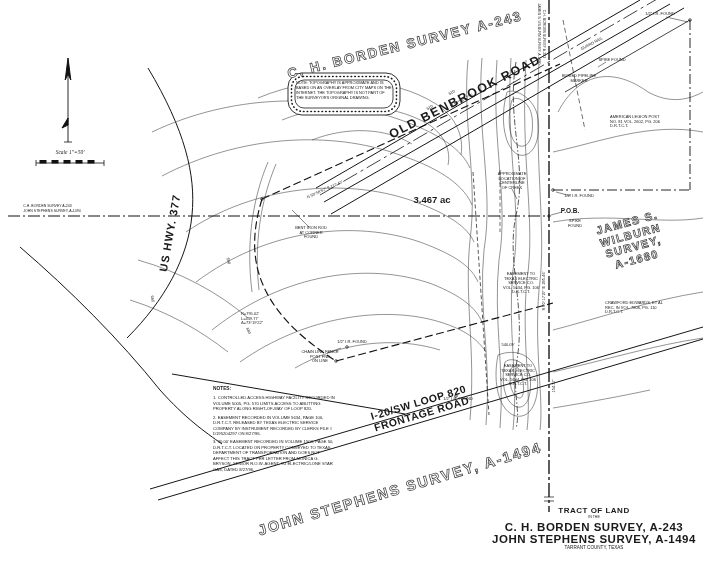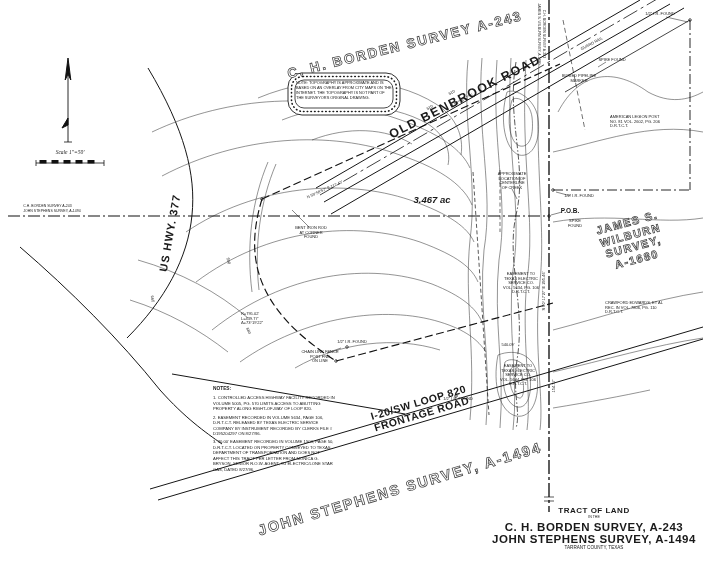--- a/index.html
+++ b/index.html
@@ -146,21 +146,21 @@
   <div class="lbl hollow" style="left:405px;top:45px;font-size:13.5px;letter-spacing:2px;transform:translate(-50%,-50%) rotate(-14deg);">C. H. BORDEN SURVEY A-243</div>
   <div class="lbl hollow pre" style="left:632px;top:241px;font-size:11px;letter-spacing:1.5px;transform:translate(-50%,-50%) rotate(-15deg);">JAMES S. WILBURN
 SURVEY, A-1680</div>
   <div class="lbl hollow" style="left:400px;top:489px;font-size:14.5px;letter-spacing:2px;transform:translate(-50%,-50%) rotate(-16.5deg);">JOHN STEPHENS SURVEY, A-1494</div>
 
   <div class="lbl bold" style="left:465px;top:97px;font-size:12.5px;letter-spacing:1.5px;transform:translate(-50%,-50%) rotate(-27deg);">OLD BENBROOK ROAD</div>
   <div class="lbl bold" style="left:170px;top:233px;font-size:11px;letter-spacing:1px;transform:translate(-50%,-50%) rotate(-80deg);">US HWY. 377</div>
   <div class="lbl bold pre" style="left:420px;top:408px;font-size:10.5px;letter-spacing:0.5px;transform:translate(-50%,-50%) rotate(-16.5deg);">I-20/SW LOOP 820
 FRONTAGE ROAD</div>
 
-  <div class="lbl bold" style="left:432px;top:200px;font-size:9.5px;font-style:italic;">3.467 ac</div>
+  <div class="lbl bold" style="left:432px;top:200px;font-size:9.5px;">3.467 ac</div>
   <div class="lbl bold" style="left:570px;top:211px;font-size:6.5px;">P.O.B.</div>
   <div class="lbl t3 pre" style="left:575px;top:224px;">SPIKE
 FOUND</div>
 
   <div class="lbl t3" style="left:612px;top:60px;">SPIKE FOUND</div>
   <div class="lbl t3" style="left:660px;top:14px;">1/2" I.R. FOUND</div>
   <div class="lbl t3" style="left:579px;top:196px;">1/2" I.R. FOUND</div>
   <div class="lbl t3" style="left:352px;top:342px;">1/2" I.R. FOUND</div>
   <div class="lbl t3" style="left:458px;top:399px;">1/2" I.R. FOUND</div>
   <div class="lbl t3 pre" style="left:579px;top:79px;">BURIED PIPELINE

